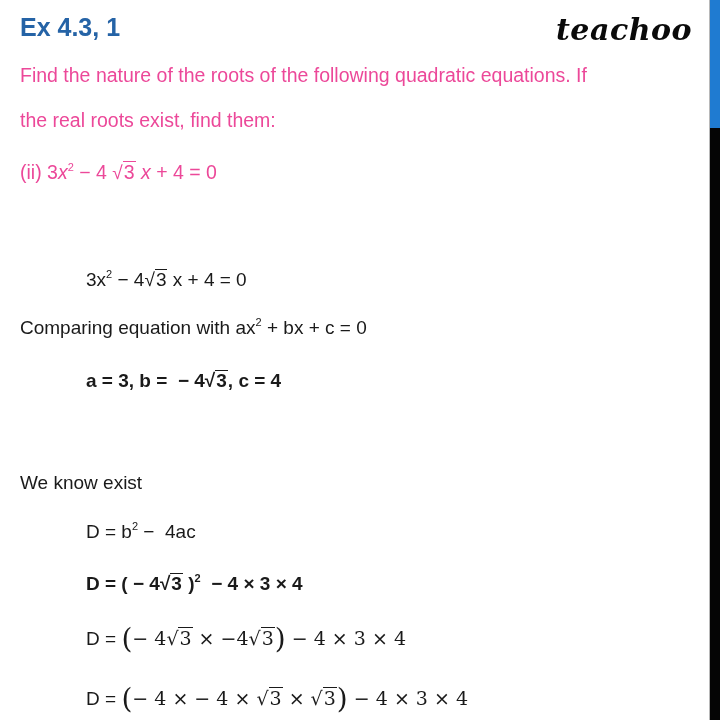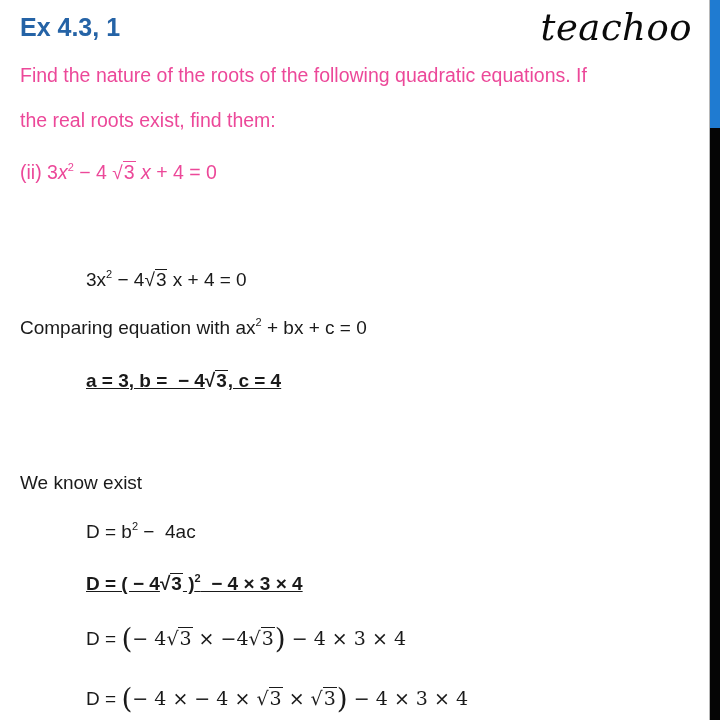--- a/index.html
+++ b/index.html
@@ -5,31 +5,31 @@
   html, body { margin:0; padding:0; }
   body {
     width:720px; height:720px; overflow:hidden; position:relative;
     background:#ffffff;
     font-family: "Liberation Sans", "DejaVu Sans", sans-serif;
     color:#1a1a1a;
   }
   .line { position:absolute; white-space:nowrap; font-size:19px; line-height:24px; }
   .hdr { left:20px; top:15px; font-weight:bold; color:#2563a6; font-size:25px; }
   .logo {
-    position:absolute; right:28px; top:6px;
-    font-family: "DejaVu Serif", serif; font-style:italic; font-weight:normal;
-    font-size:37px; letter-spacing:0.5px; color:#0a0a0a;
+    position:absolute; right:28px; top:12px;
+    font-family: "DejaVu Serif", serif; font-style:italic; font-weight:bold;
+    font-size:30px; letter-spacing:0.5px; color:#0a0a0a;
   }
   .q { color:#ec4899; font-size:19.5px; left:20px; }
   .bar-blue { position:absolute; left:710px; top:0; width:10px; height:128px; background:#1f7bd1; }
   .bar-black { position:absolute; left:710px; top:128px; width:10px; height:592px; background:#050505; }
   .bar-edge { position:absolute; left:709px; top:0; width:1px; height:720px; background:#b8b8b8; }
   .ind { left:86px; }
   .body-l { left:20px; }
-  .bold { font-weight:bold;text-decoration:underline; }
+  .bold { font-weight:bold; }
   .serif { font-family: "DejaVu Serif", "Liberation Serif", serif; }
   sup { font-size:11px; vertical-align:8px; line-height:0; }
   i { font-style:italic; }
   .sqrt { display:inline-block; }
   .sqrt .rad { font-size:19px; }
   .sqrt .ov { border-top:1.5px solid currentColor; padding:0 1px; display:inline-block; line-height:20px; }
   .paren { font-size:28px; vertical-align:-3px; font-weight:300; }
 </style>
 </head>
 <body>

